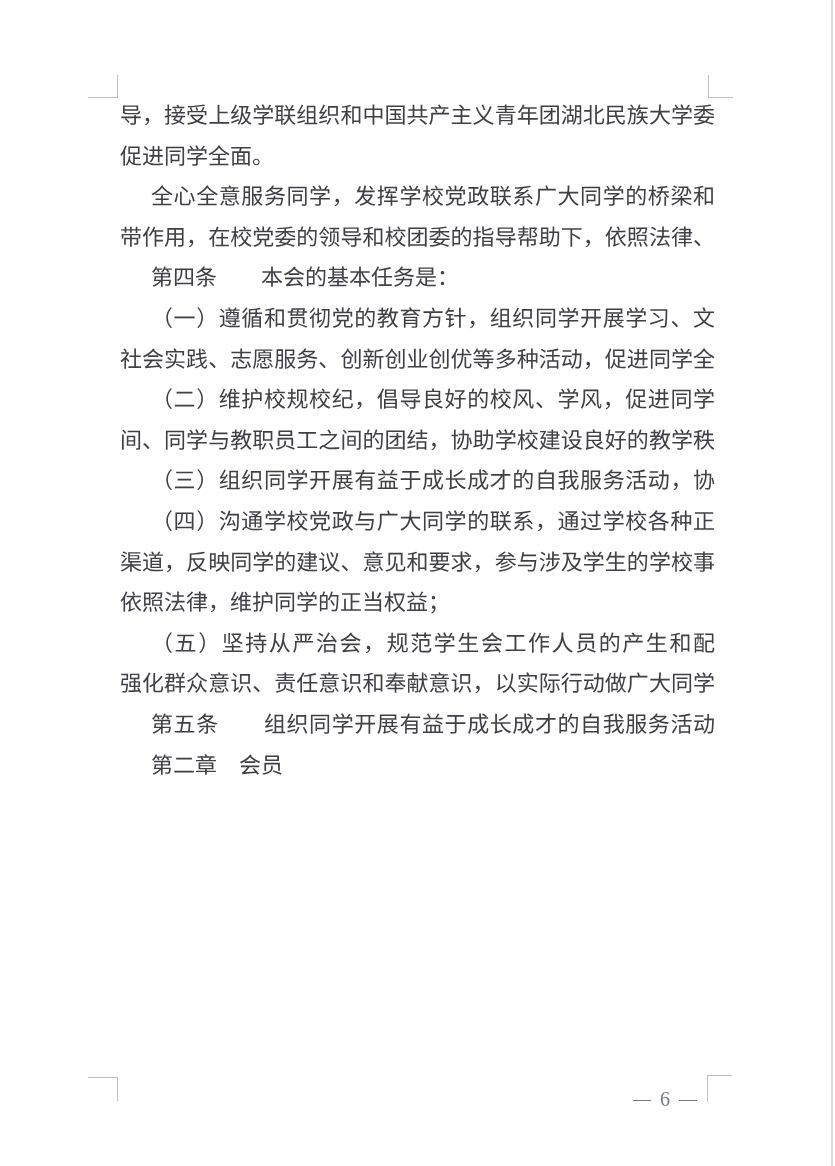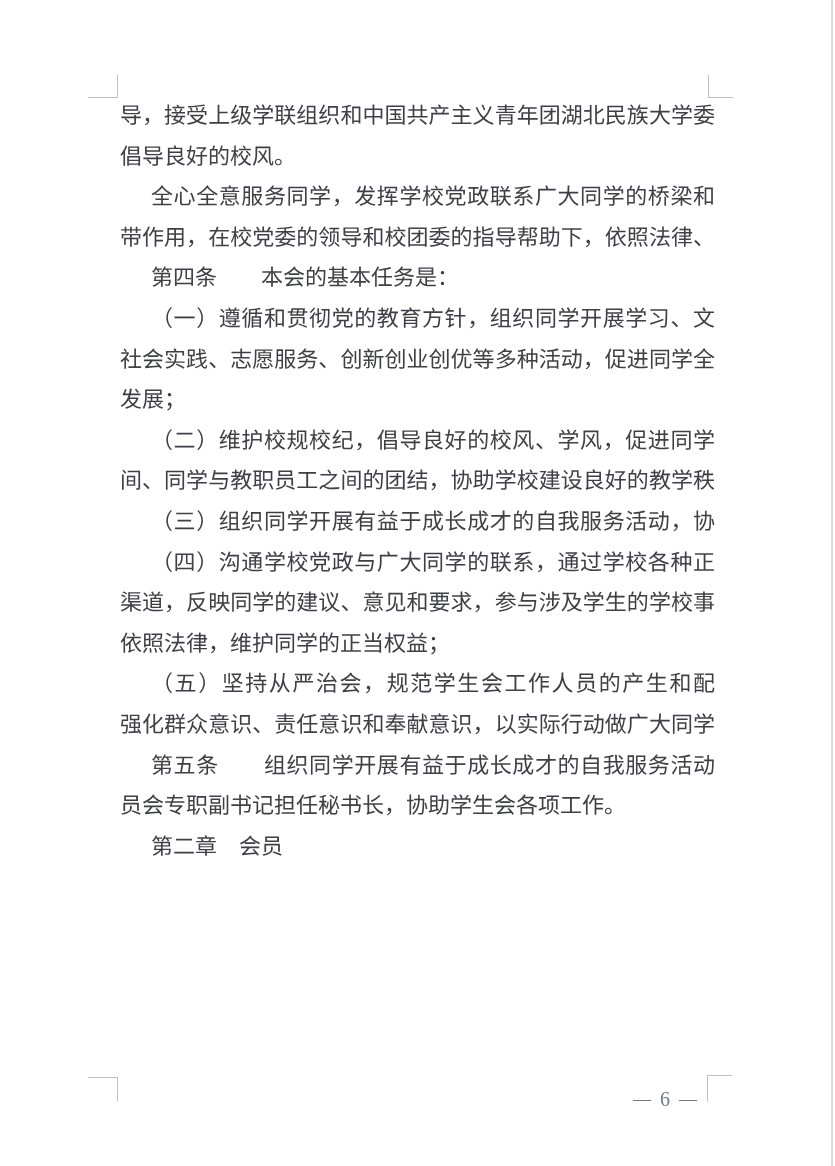--- a/index.html
+++ b/index.html
@@ -95,37 +95,35 @@
 
 <div class="page">
 
   <div class="crop-mark tl"></div>
   <div class="crop-mark tr"></div>
   <div class="crop-mark bl"></div>
   <div class="crop-mark br"></div>
 
   <div class="content">
       <div class="line fill">导，接受上级学联组织和中国共产主义青年团湖北民族大学委员</div>
-      <div class="line">倡导良好的校风。</div>
+      <div class="line">促进同学全面。</div>
       <div class="line indent fill">全心全意服务同学，发挥学校党政联系广大同学的桥梁和纽</div>
       <div class="line fill">带作用，在校党委的领导和校团委的指导帮助下，依照法律、学</div>
       <div class="line indent">第四条　　本会的基本任务是：</div>
       <div class="line indent fill">（一）遵循和贯彻党的教育方针，组织同学开展学习、文体、</div>
       <div class="line fill">社会实践、志愿服务、创新创业创优等多种活动，促进同学全面</div>
-      <div class="line">发展；</div>
       <div class="line indent fill">（二）维护校规校纪，倡导良好的校风、学风，促进同学之</div>
       <div class="line fill">间、同学与教职员工之间的团结，协助学校建设良好的教学秩序</div>
       <div class="line indent fill">（三）组织同学开展有益于成长成才的自我服务活动，协助</div>
       <div class="line indent fill">（四）沟通学校党政与广大同学的联系，通过学校各种正常</div>
       <div class="line fill">渠道，反映同学的建议、意见和要求，参与涉及学生的学校事务</div>
       <div class="line">依照法律，维护同学的正当权益；</div>
       <div class="line indent fill">（五）坚持从严治会，规范学生会工作人员的产生和配备，</div>
       <div class="line fill">强化群众意识、责任意识和奉献意识，以实际行动做广大同学的</div>
       <div class="line indent fill">第五条　　组织同学开展有益于成长成才的自我服务活动</div>
-      <div class="line">员会专职副书记担任秘书长，协助学生会各项工作。</div>
       <div class="line indent">第二章　会员</div>
     </div>
 
   <div class="page-number">
     <span class="dash">—</span>
     <span class="num">6</span>
     <span class="dash">—</span>
   </div>
 
   <div class="page-edge"></div>

